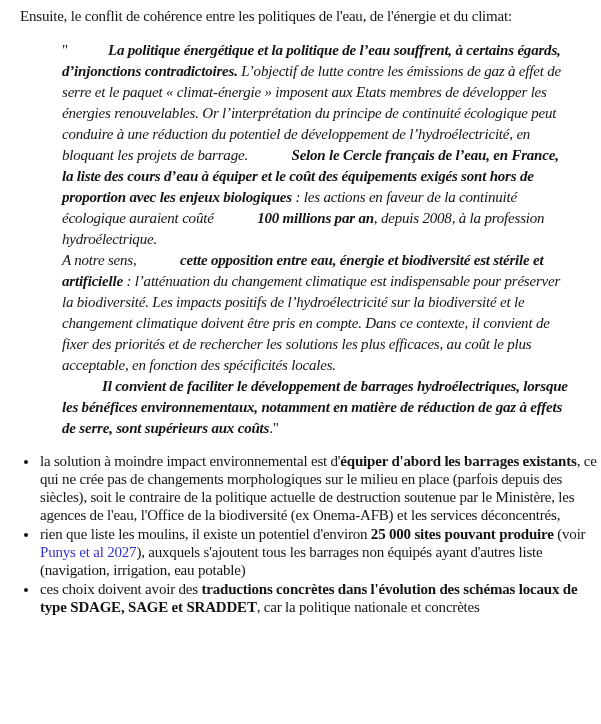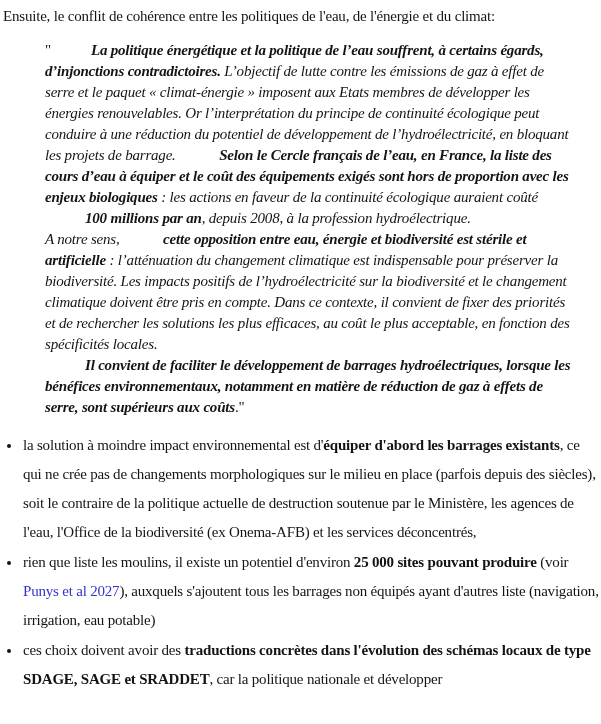--- a/index.html
+++ b/index.html
@@ -4,42 +4,42 @@
 <style>
   :root { --link-color: #3333cc; --text-color: #141414; --bg-color: #ffffff; }
   * { box-sizing: border-box; }
   html, body { margin: 0; padding: 0; }
   body {
     width: 601px; height: 724px; overflow: hidden;
     background: var(--bg-color); color: var(--text-color);
     font-family: "Liberation Serif", "DejaVu Serif", serif;
     font-size: 15px; letter-spacing: -0.2px;
   }
-  .page { padding: 6px 2px 0 3px; width: 601px; }
+  .page { padding: 6px 2px 0 20px; width: 601px; }
   .para { margin: 0; line-height: 21px; }
   .quote { margin: 13px 26px 13px 42px; }
   .quote p { margin: 0; line-height: 21px; font-style: italic; }
   .quote .b { font-weight: 700; margin-left: 40px; }
   .quote .plain { font-style: normal; }
   .para .b, .bullet .b { font-weight: 700; }
   .bullets { margin: 13px 0 0 0; padding: 0 0 0 19px; list-style: disc; }
-  .bullet { line-height: 29px; margin: 0 0 1px 0; padding-left: 1px; }
+  .bullet { line-height: 18px; margin: 0 0 1px 0; padding-left: 1px; }
   a.lnk { color: var(--link-color); text-decoration: none; cursor: pointer; }
 </style>
 </head>
 <body>
 
 <div class="page">
   <p class="para">Ensuite, le conflit de cohérence entre les politiques de l'eau, de l'énergie et du climat:</p>
 
   <blockquote class="quote">
     <p><span class="plain">"</span><span class="b">La politique énergétique et la politique de l’eau souffrent, à certains égards, d’injonctions contradictoires.</span><span> L’objectif de lutte contre les émissions de gaz à effet de serre et le paquet « climat-énergie » imposent aux Etats membres de développer les énergies renouvelables. Or l’interprétation du principe de continuité écologique peut conduire à une réduction du potentiel de développement de l’hydroélectricité, en bloquant les projets de barrage. </span><span class="b">Selon le Cercle français de l’eau, en France, la liste des cours d’eau à équiper et le coût des équipements exigés sont hors de proportion avec les enjeux biologiques</span><span>&nbsp;: les actions en faveur de la continuité écologique auraient coûté </span><span class="b">100 millions par an</span><span>, depuis 2008, à la profession hydroélectrique.</span></p>
     <p><span>A notre sens, </span><span class="b">cette opposition entre eau, énergie et biodiversité est stérile et artificielle</span><span>&nbsp;: l’atténuation du changement climatique est indispensable pour préserver la biodiversité. Les impacts positifs de l’hydroélectricité sur la biodiversité et le changement climatique doivent être pris en compte. Dans ce contexte, il convient de fixer des priorités et de rechercher les solutions les plus efficaces, au coût le plus acceptable, en fonction des spécificités locales.</span></p>
     <p><span class="b">Il convient de faciliter le développement de barrages hydroélectriques, lorsque les bénéfices environnementaux, notamment en matière de réduction de gaz à effets de serre, sont supérieurs aux coûts</span><span class="plain">."</span></p>
   </blockquote>
 
 
   <ul class="bullets">
     <li class="bullet"><span>la solution à moindre impact environnemental est d'</span><span class="b">équiper d'abord les barrages existants</span><span>, ce qui ne crée pas de changements morphologiques sur le milieu en place (parfois depuis des siècles), soit le contraire de la politique actuelle de destruction soutenue par le Ministère, les agences de l'eau, l'Office de la biodiversité (ex Onema-AFB) et les services déconcentrés,</span></li>
     <li class="bullet"><span>rien que liste les moulins, il existe un potentiel d'environ </span><span class="b">25 000 sites pouvant produire</span><span> (voir </span><a class="lnk" href="#">Punys et al 2027</a><span>), auxquels s'ajoutent tous les barrages non équipés ayant d'autres liste (navigation, irrigation, eau potable)</span></li>
-    <li class="bullet"><span>ces choix doivent avoir des </span><span class="b">traductions concrètes dans l'évolution des schémas locaux de type SDAGE, SAGE et SRADDET</span><span>, car la politique nationale et développer</span></li>
+    <li class="bullet"><span>ces choix doivent avoir des </span><span class="b">traductions concrètes dans l'évolution des schémas locaux de type SDAGE, SAGE et SRADDET</span><span>, car la politique nationale et concrètes</span></li>
   </ul>
 </div>
 
 </body></html>

